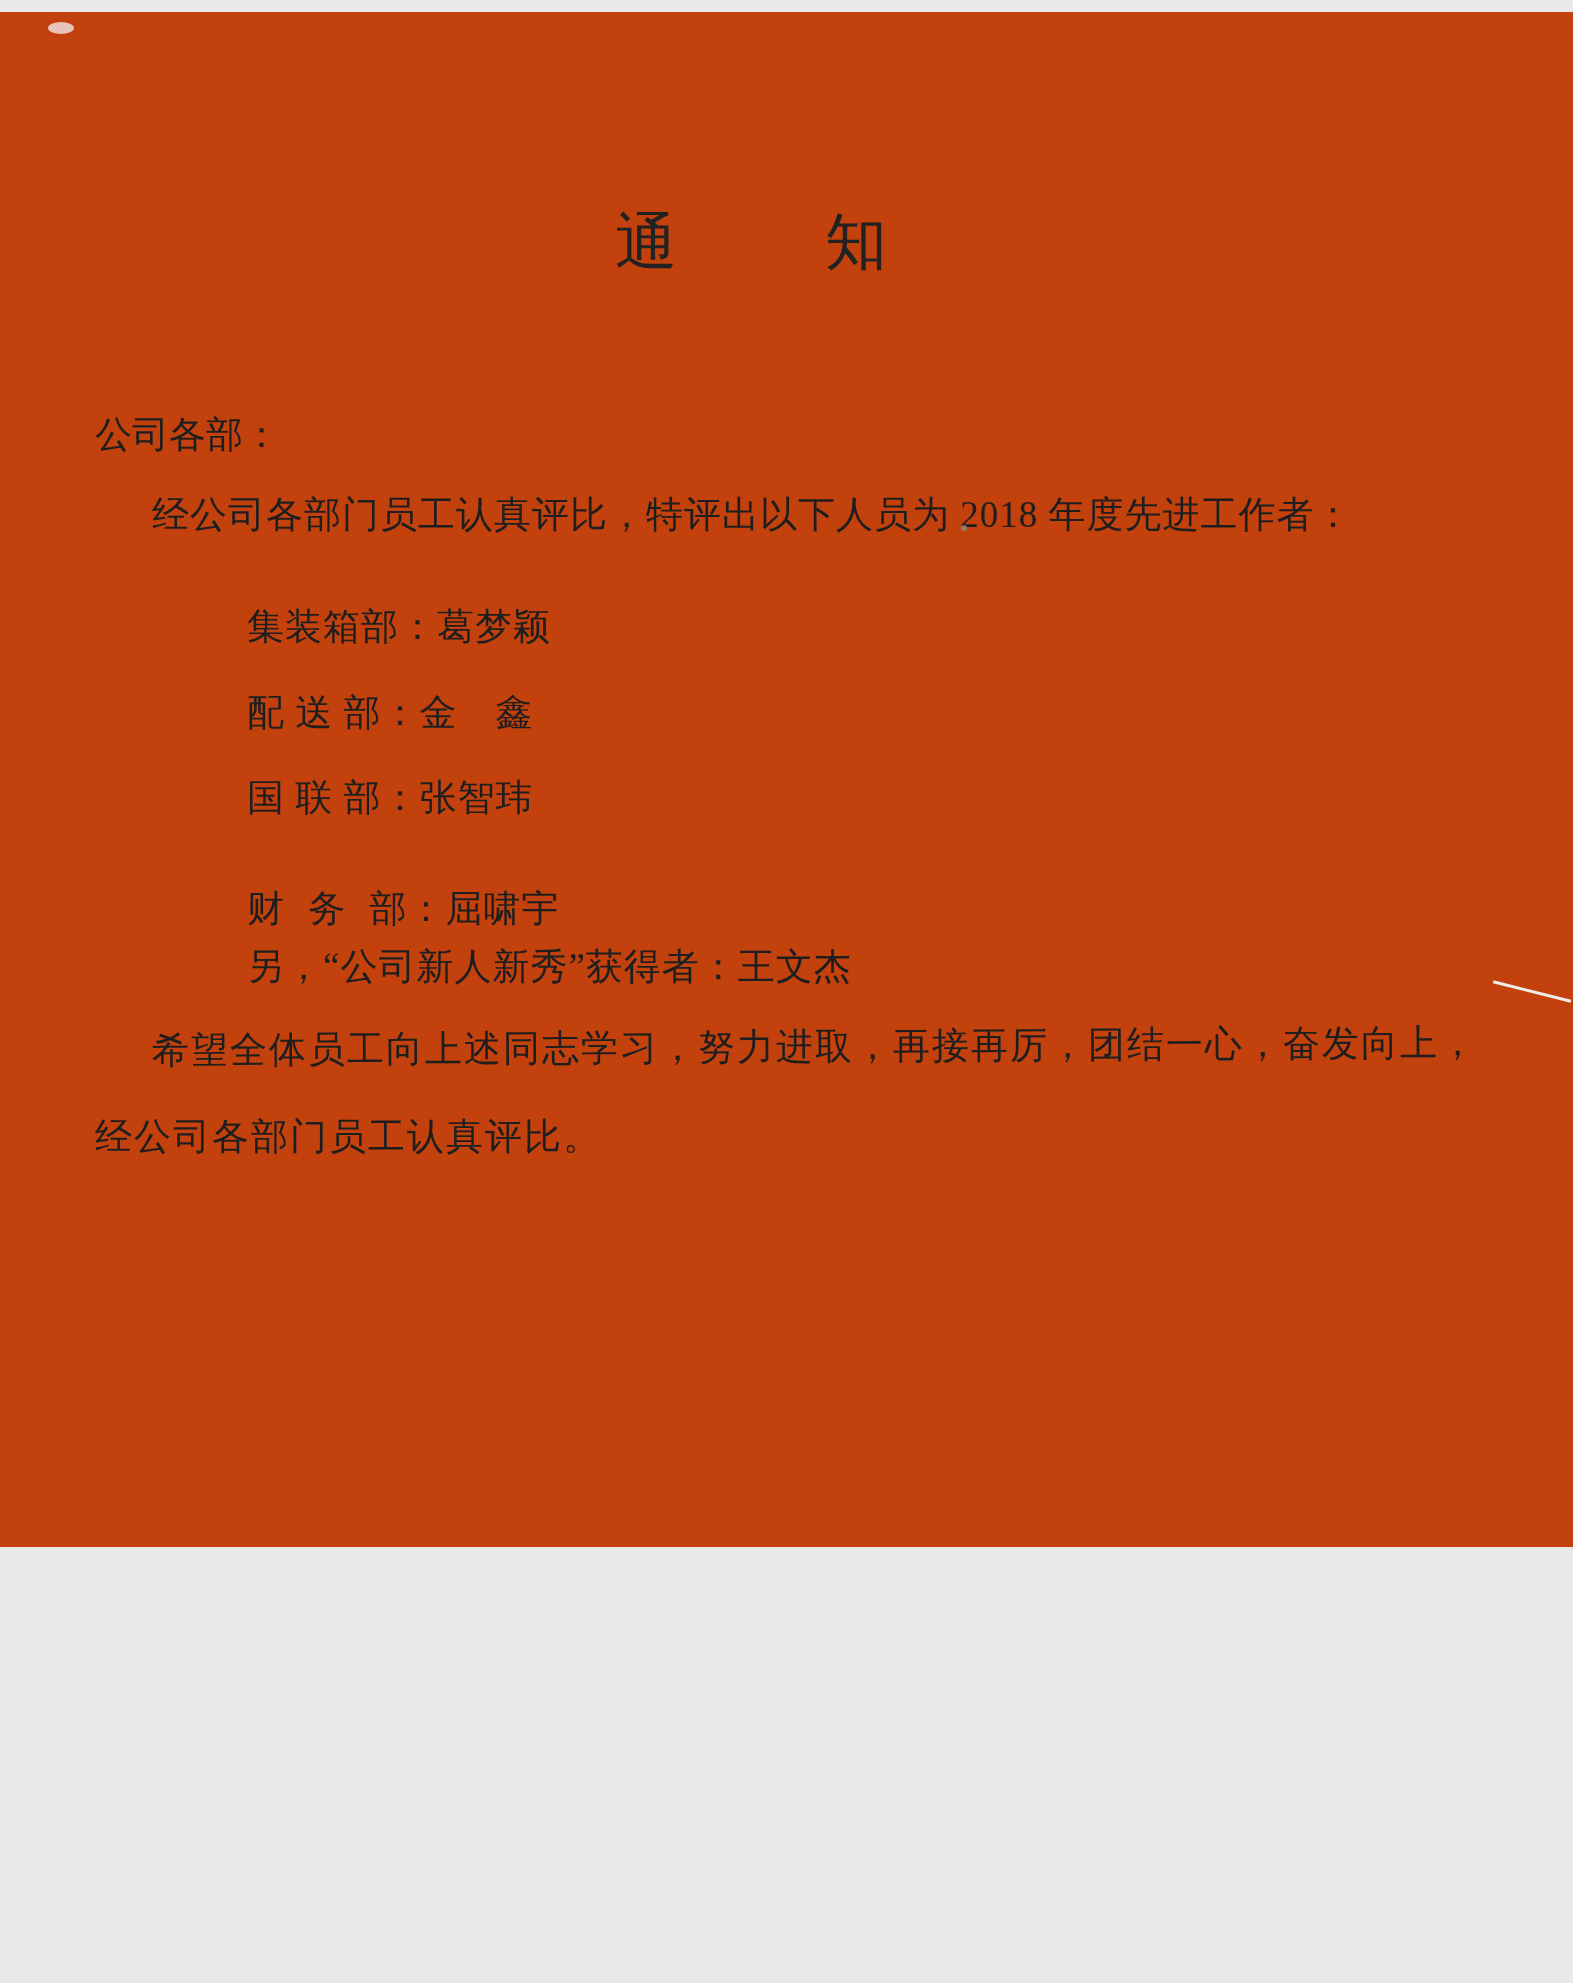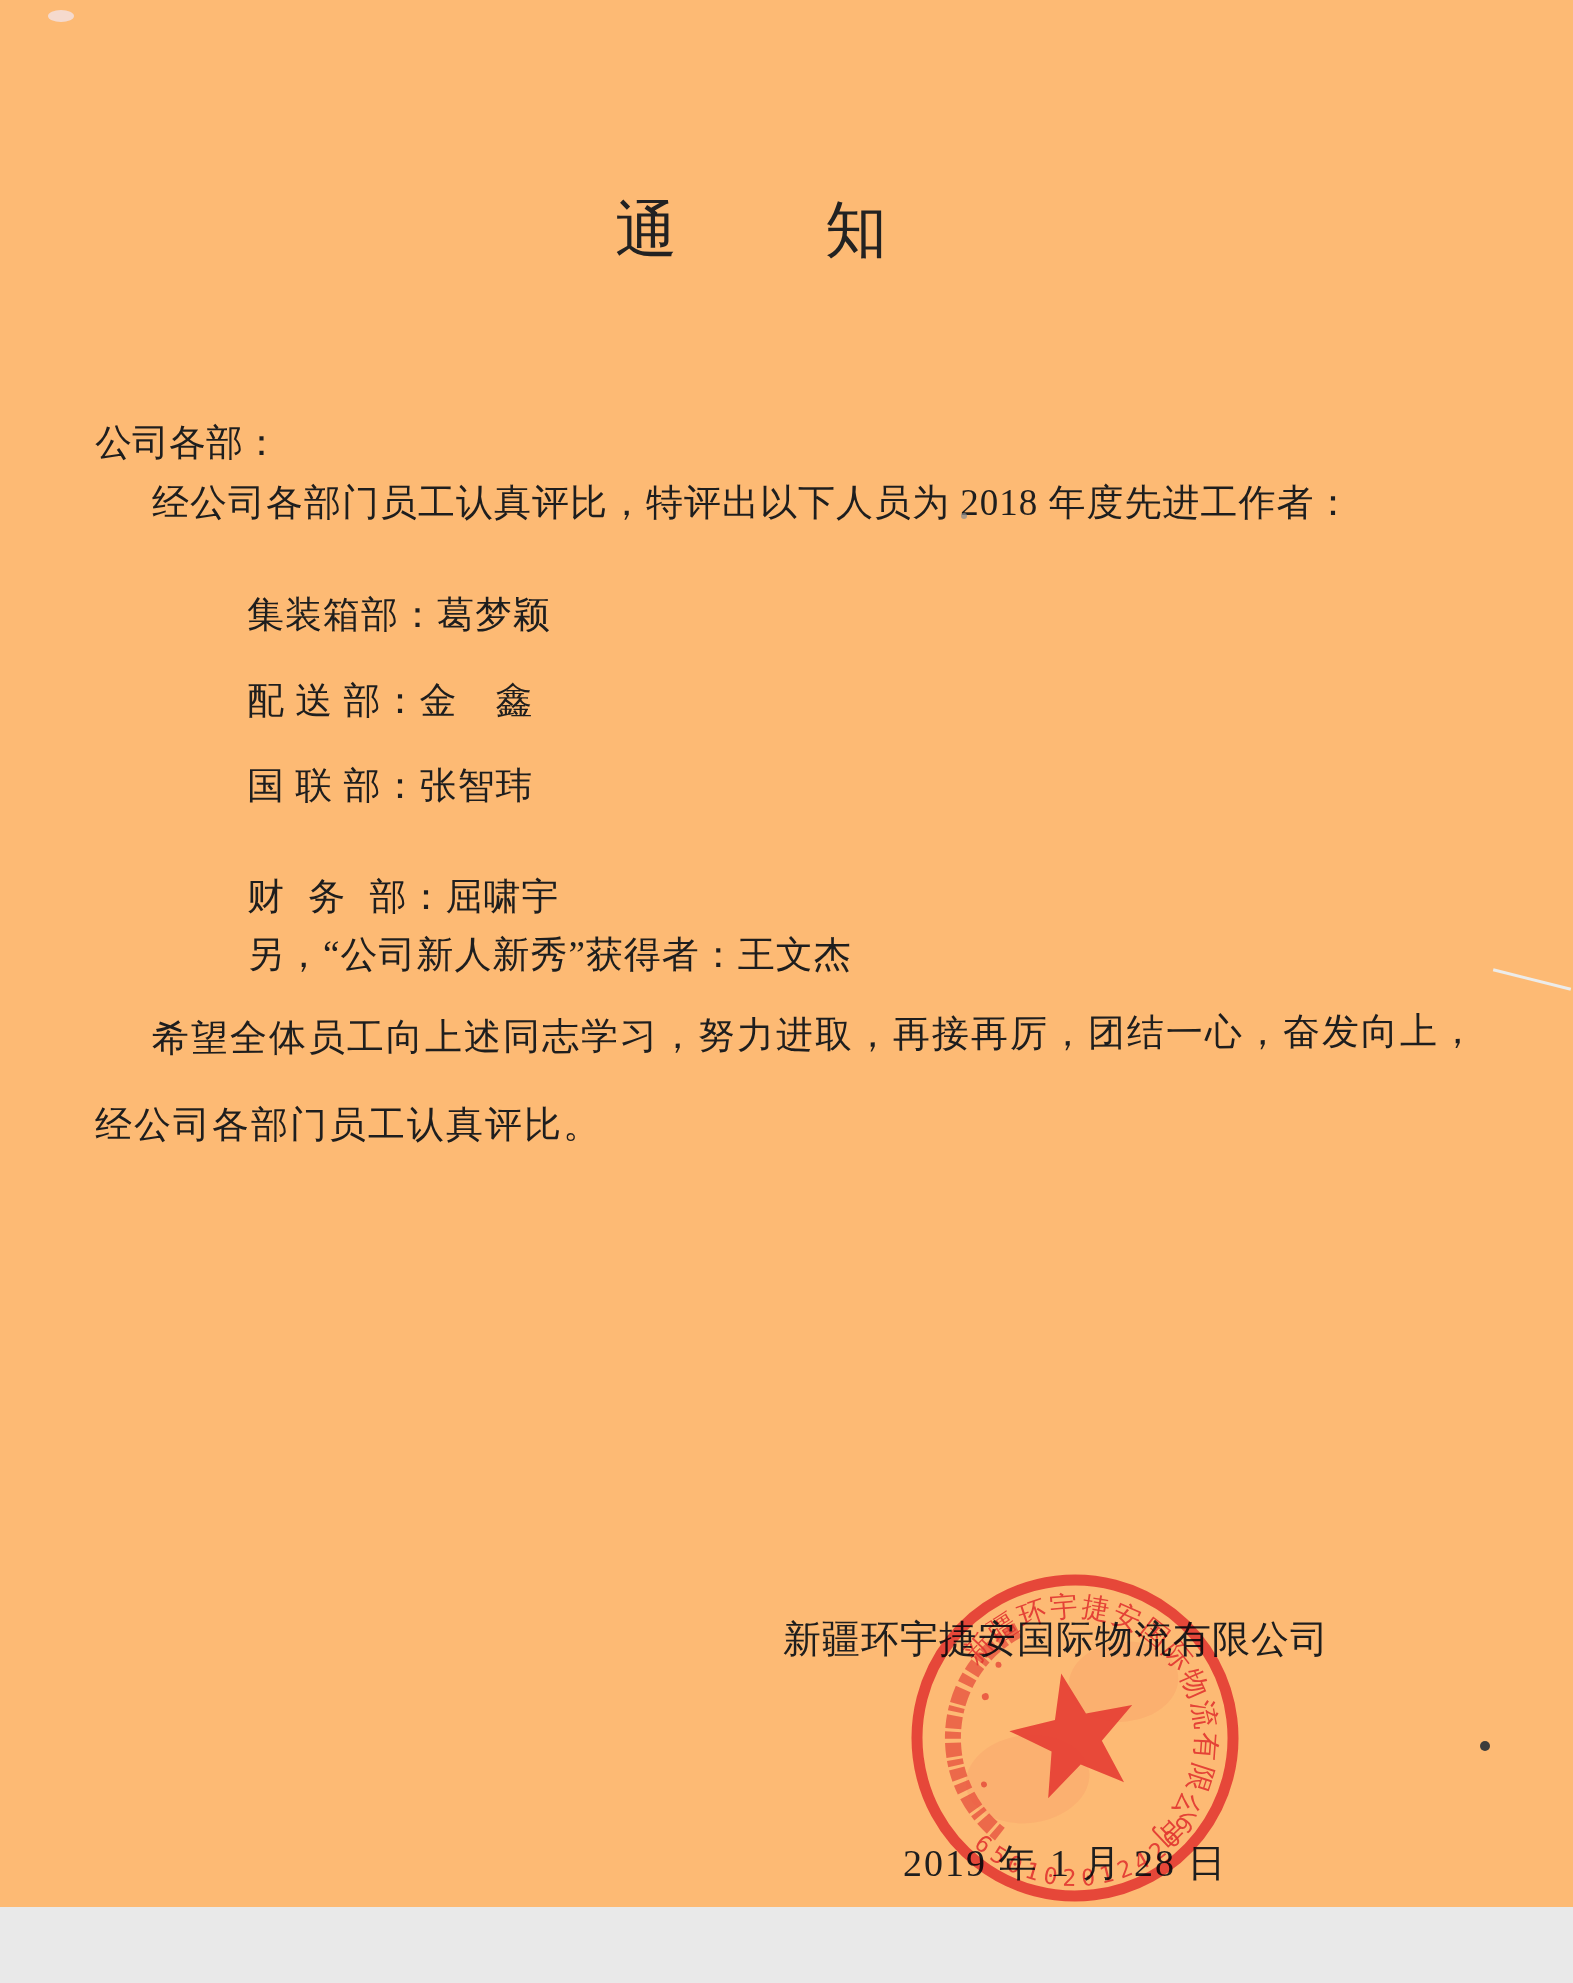--- a/index.html
+++ b/index.html
@@ -1,33 +1,33 @@
 <!DOCTYPE html>
 <html><head>
 <meta charset="utf-8">
 <style>
   * { margin: 0; padding: 0; box-sizing: border-box; }
   html, body { background: #e9e9e9; }
   .page {
     position: relative;
     width: 1573px;
-    height: 1907px;
-    margin: 0 auto;
-    background: #fdba74;
+    height: 1535px;
+    margin: 12px auto;
+    background: #c2410c;
     font-family: "Liberation Serif", "DejaVu Serif", serif;
     color: #1e1e1e;
     overflow: hidden;
   }
   .t { position: absolute; white-space: pre; line-height: 1.25; }
 
   .doc-title {
     left: 615px; top: 192px;
     font-size: 62px; letter-spacing: 8px; color: #222;
   }
-  .salutation   { left: 95px;  top: 420px; font-size: 37px; }
+  .salutation   { left: 95px;  top: 400px; font-size: 37px; }
   .intro        { left: 152px; top: 480px; font-size: 37px; letter-spacing: 1px; }
   .award-item   { left: 247px; font-size: 37px; letter-spacing: 1px; }
   .award-1 { top: 592px; }
   .award-2 { top: 678px; }
   .award-3 { top: 763px; }
   .award-4 { top: 876px; font-family: Liberation Mono, monospace; }
   .award-5 { top: 932px; }
   .closing-1 { left: 152px; top: 1012px; font-size: 37px; letter-spacing: 2px; transform: rotate(-0.35deg); }
   .closing-2 { left: 95px;  top: 1102px; font-size: 37px; letter-spacing: 2px; }
   .sig-company { left: 783px; top: 1616px; font-size: 38px; letter-spacing: 1px; }

